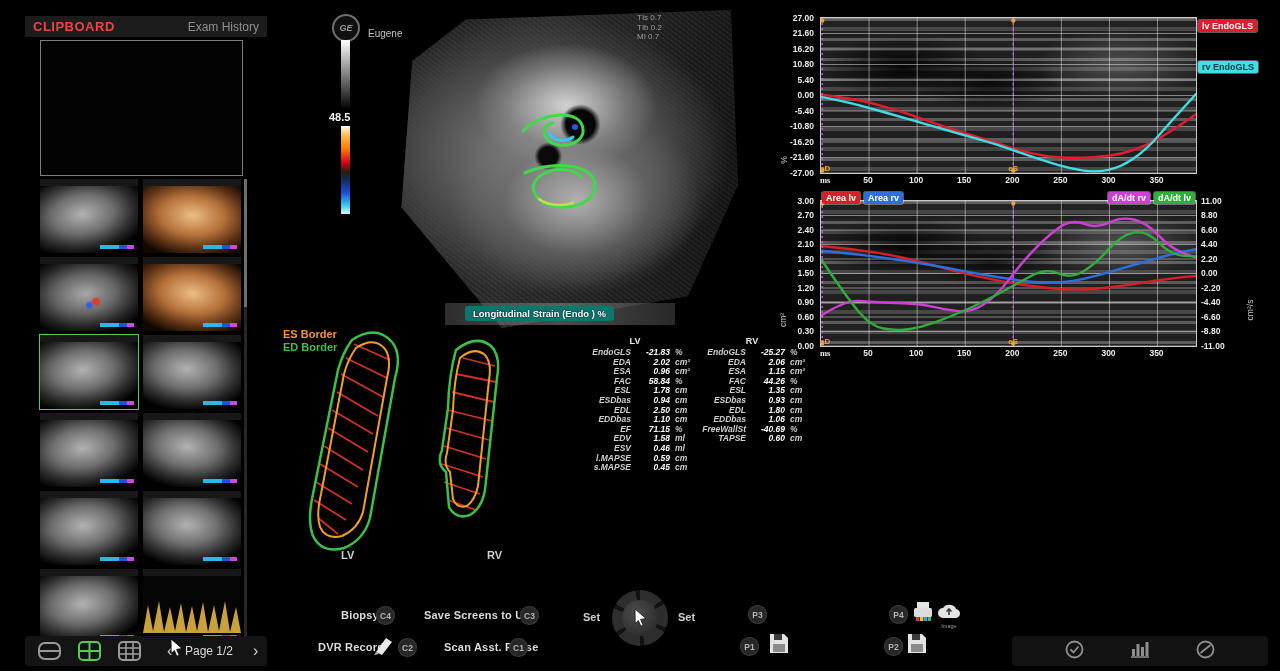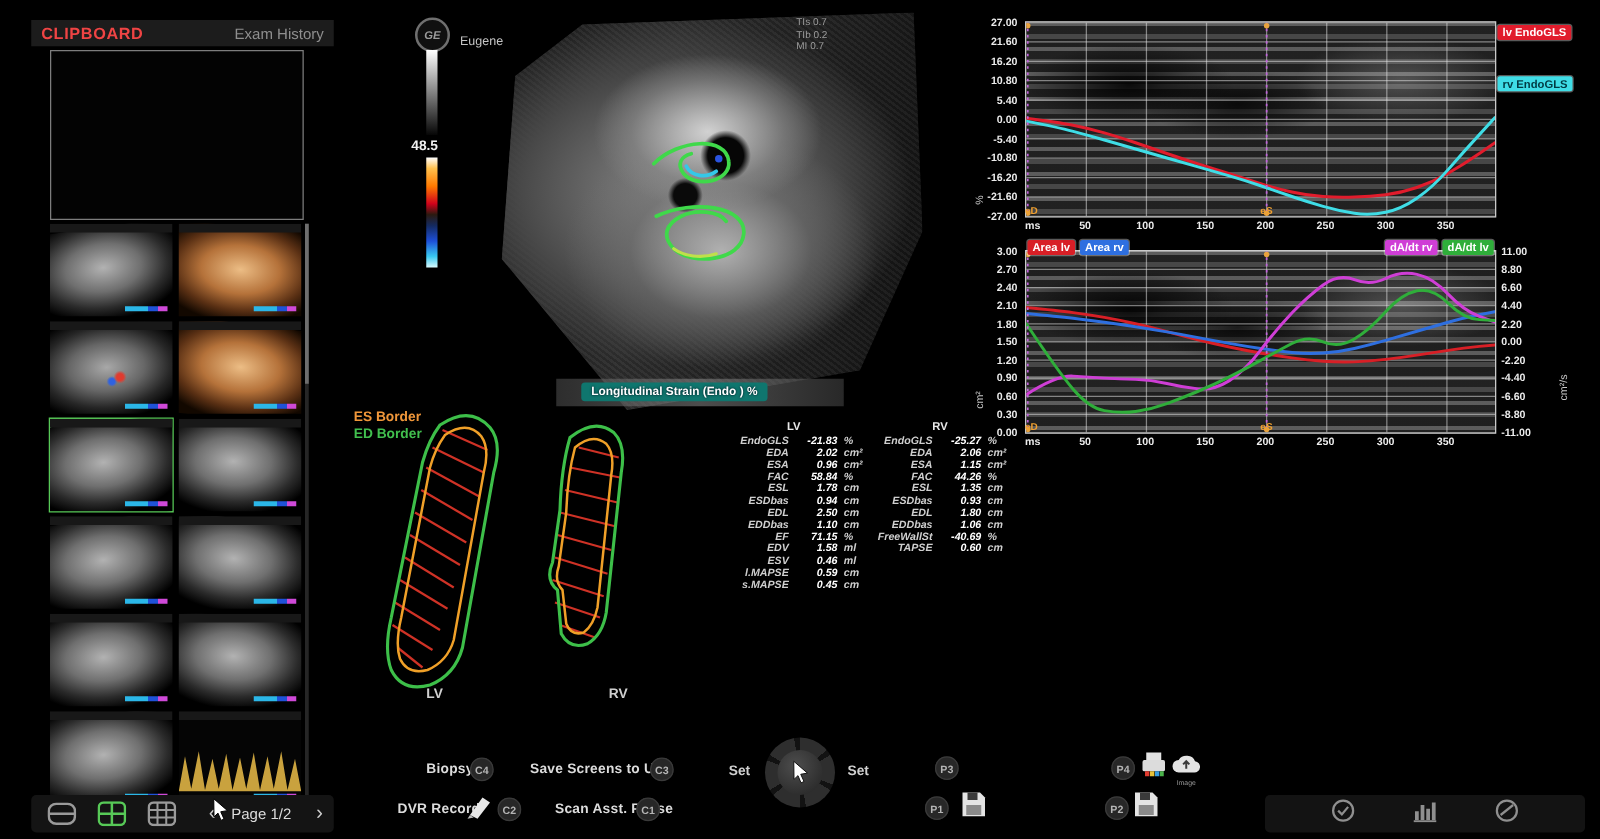--- a/index.html
+++ b/index.html
@@ -80,21 +80,21 @@
       radial-gradient(ellipse 30% 28% at 22% 32%,rgba(0,0,0,.85),transparent 75%),
       radial-gradient(ellipse 26% 24% at 45% 42%,rgba(0,0,0,.7),transparent 75%),
       radial-gradient(ellipse 30% 30% at 80% 30%,rgba(255,255,255,.22),transparent 75%),
       repeating-linear-gradient(180deg,rgba(255,255,255,.22) 0 3px,rgba(0,0,0,.28) 3px 9px,rgba(255,255,255,.12) 9px 13px,rgba(0,0,0,.32) 13px 20px),
       #2e2e2e;}
   .plot svg{display:block;}
   .yticks span{position:absolute;right:2px;font-size:8.5px;font-weight:bold;color:#ececec;white-space:nowrap;}
   .yticks.left span{left:2px;right:auto;}
   .xticks{height:10px;}
   .xticks .xt{position:absolute;transform:translateX(-50%);font-size:8.5px;font-weight:bold;color:#ececec;}
-  .xticks .xunit{position:absolute;left:0;font-size:8.5px;font-weight:bold;color:#ececec;}
+  .xticks .xunit{position:absolute;left:0;font-size:8.5px;font-weight:bold;color:#ececec;font-family:Liberation Serif, serif;}
   .mks span{position:absolute;font-size:8px;font-weight:bold;color:#f0a030;}
   .badge{display:inline-block;padding:1px 4px;border-radius:2px;font-size:9px;font-weight:bold;
     box-shadow:0 0 0 1px rgba(255,255,255,.35);}
   .leg-col{display:flex;flex-direction:column;gap:29px;align-items:flex-start;}
   .leg-row{display:flex;gap:4px;}
   .unit-rot{font-size:8.5px;color:#c8c8c8;transform:rotate(-90deg);transform-origin:center;}
 
   
   .btn-label{font-size:11px;font-weight:600;color:#dcdcdc;letter-spacing:.2px;}
   .keycap{width:19px;height:19px;border-radius:50%;background:#272727;color:#b5b5b5;

